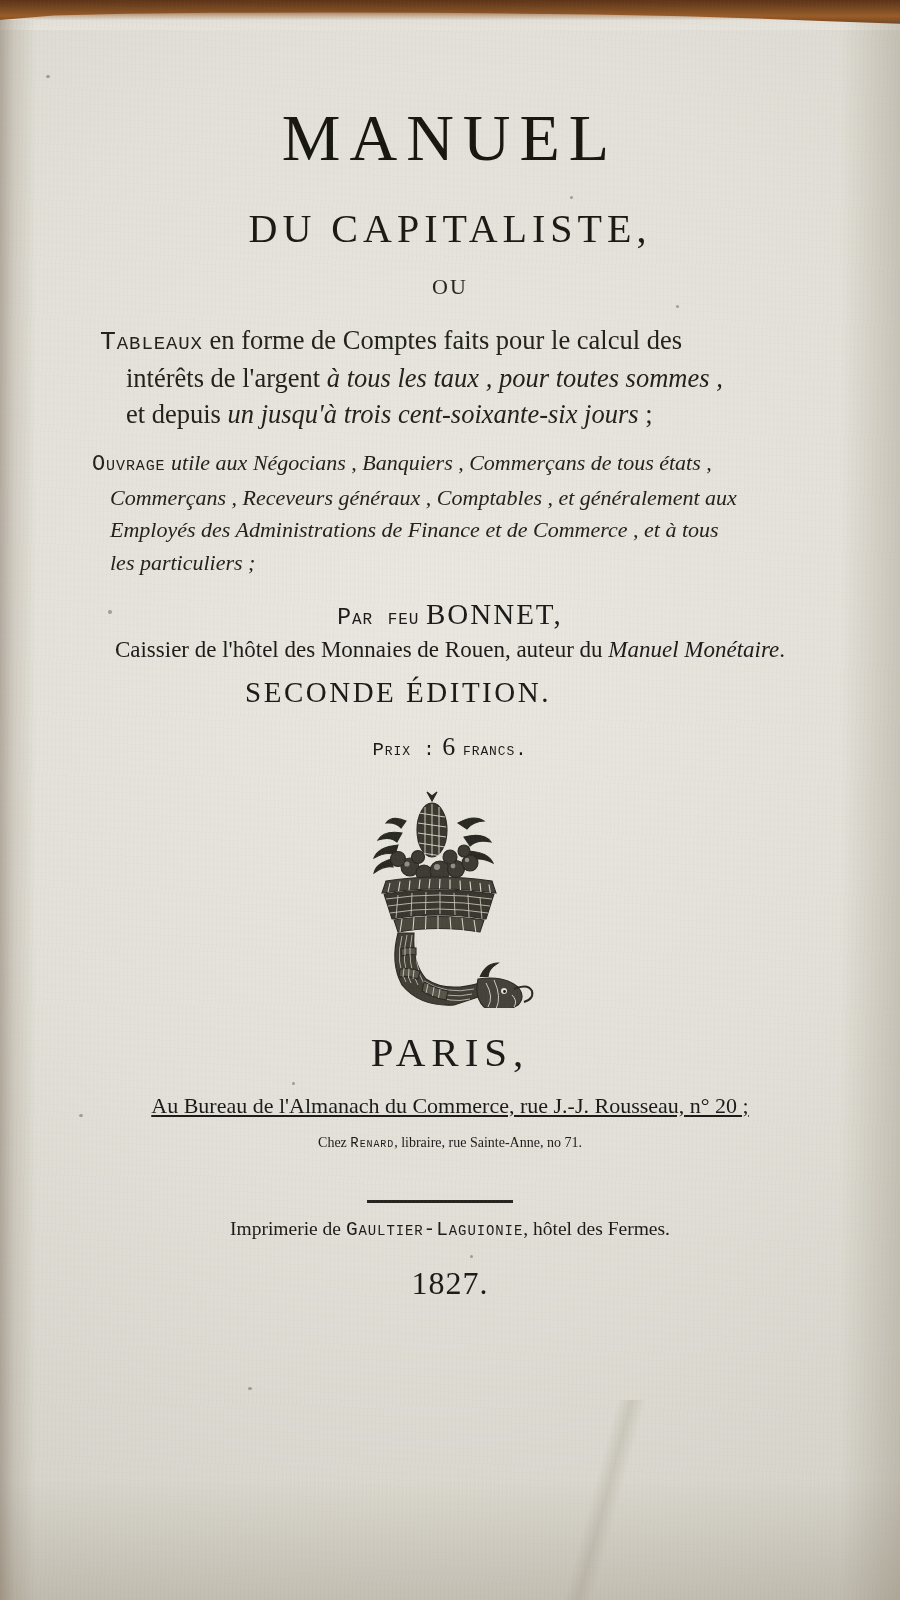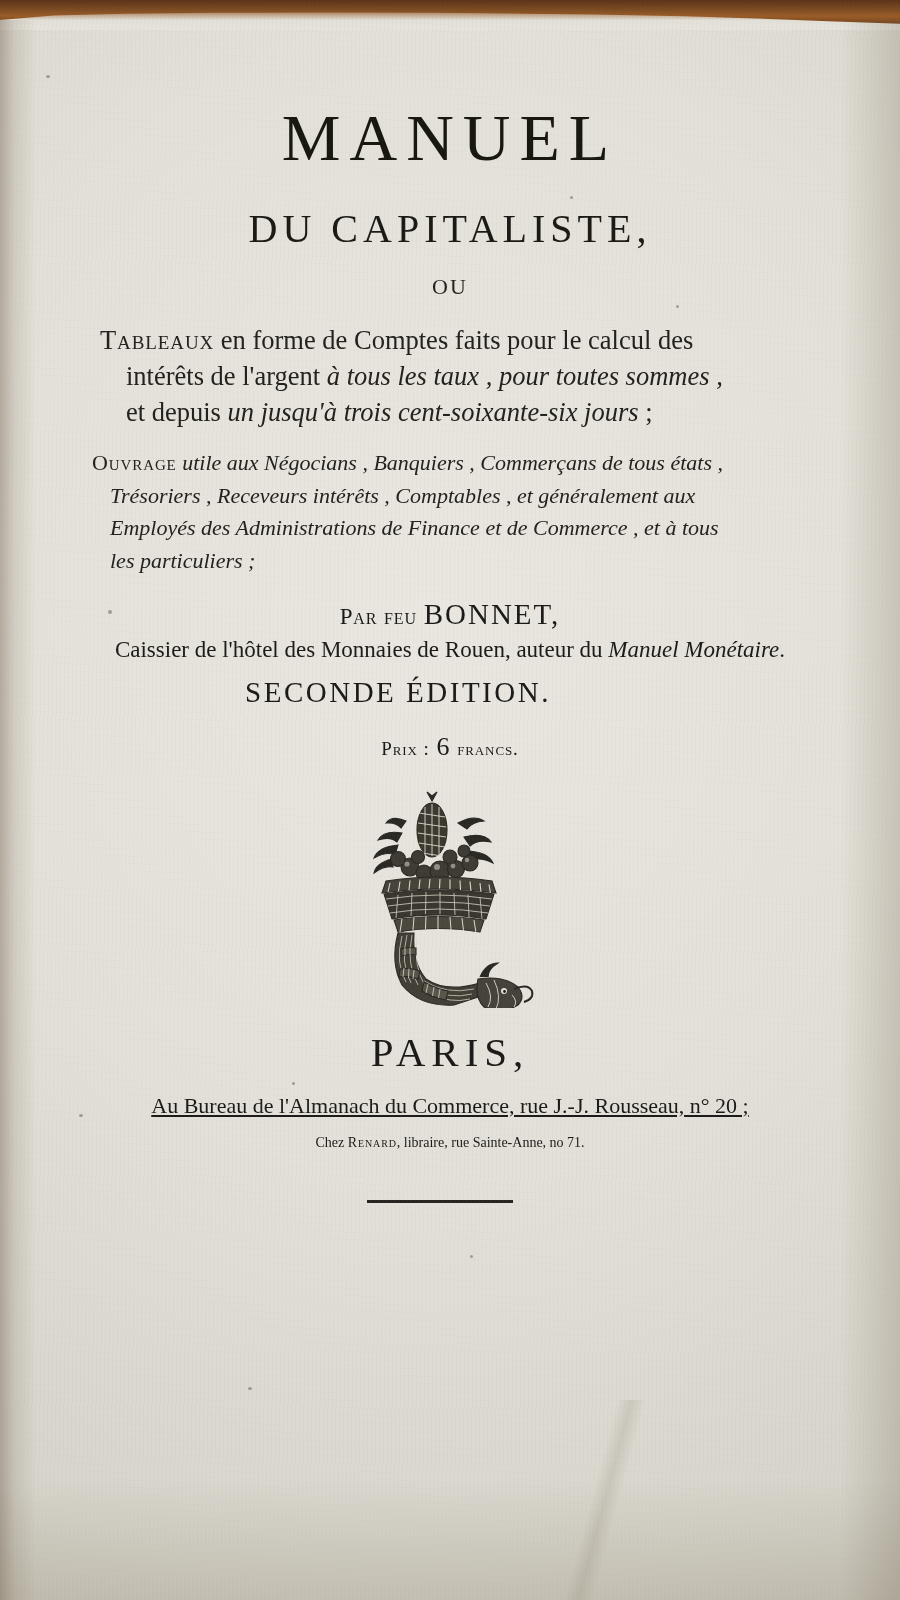--- a/index.html
+++ b/index.html
@@ -94,21 +94,21 @@
     font-size:26.5px;line-height:36px;
   }
   #p-tableaux .l2,#p-tableaux .l3{ padding-left:26px; }
   #p-ouvrage{
     top:447px;left:92px;width:720px;
     font-size:22px;line-height:32.5px;
     font-style:italic;
   }
   #p-ouvrage .l2,#p-ouvrage .l3,#p-ouvrage .l4{ padding-left:18px; }
 
-  .sc{ font-variant:small-caps; letter-spacing:.9px; font-style:normal; }
+  .sc{ font-variant:small-caps; letter-spacing:.9px; font-style:normal;font-family:Liberation Mono, monospace; }
   .it{ font-style:italic; }
 
   .t-par{
     position:absolute;left:0;width:900px;
     top:598px;font-size:23px;letter-spacing:1px;
   }
   .t-par .big{ font-size:29px;letter-spacing:2px; }
   .t-caissier{
     position:absolute;left:0;width:900px;
     top:637px;font-size:23px;
@@ -172,21 +172,21 @@
     <div class="t-ou">OU</div>
 
     <div class="para" id="p-tableaux">
       <div class="l1"><span class="sc">Tableaux</span><span> en forme de Comptes faits pour le calcul des</span></div>
       <div class="l2"><span>intérêts de l'argent </span><span class="it">à tous les taux , pour toutes sommes ,</span></div>
       <div class="l3"><span>et depuis </span><span class="it">un jusqu'à trois cent-soixante-six jours</span><span> ;</span></div>
     </div>
 
     <div class="para" id="p-ouvrage">
       <div class="l1"><span class="sc">Ouvrage</span><span> utile aux Négocians , Banquiers , Commerçans de tous états ,</span></div>
-      <div class="l2">Trésoriers , Receveurs intérêts , Comptables , et généralement aux</div>
+      <div class="l2">Commerçans , Receveurs généraux , Comptables , et généralement aux</div>
       <div class="l3">Employés des Administrations de Finance et de Commerce , et à tous</div>
       <div class="l4">les particuliers ;</div>
     </div>
 
     <div class="t-par">
       <span class="sc">Par feu</span><span>&nbsp;</span><span class="big">BONNET,</span>
     </div>
 
     <div class="t-caissier">
       <span>Caissier de l'hôtel des Monnaies de Rouen, auteur du </span><span class="it">Manuel Monétaire</span><span>.</span>
@@ -288,21 +288,25 @@
     <div class="t-paris">PARIS,</div>
 
     <div class="t-addr1">Au Bureau de l'Almanach du Commerce, rue J.-J. Rousseau, n° 20 ;</div>
 
     <div class="t-addr2">
       <span>Chez </span><span class="sc">Renard</span><span>, libraire, rue Sainte-Anne, no 71.</span>
     </div>
 
     <div id="rule"></div>
 
-
+    <div class="t-printer">
+      <span>Imprimerie de </span><span class="sc">Gaultier-Laguionie</span><span>, hôtel des Fermes.</span>
+    </div>
+
+    <div class="t-year">1827.</div>
 
   </div>
 
   <div id="grain"></div>
   <div id="crease"></div>
 
   <span class="speck" style="left:46px;top:75px;width:4px;height:3px;"></span>
   <span class="speck" style="left:108px;top:610px;width:4px;height:4px;"></span>
   <span class="speck" style="left:676px;top:305px;width:3px;height:3px;"></span>
   <span class="speck" style="left:570px;top:196px;width:3px;height:3px;"></span>

